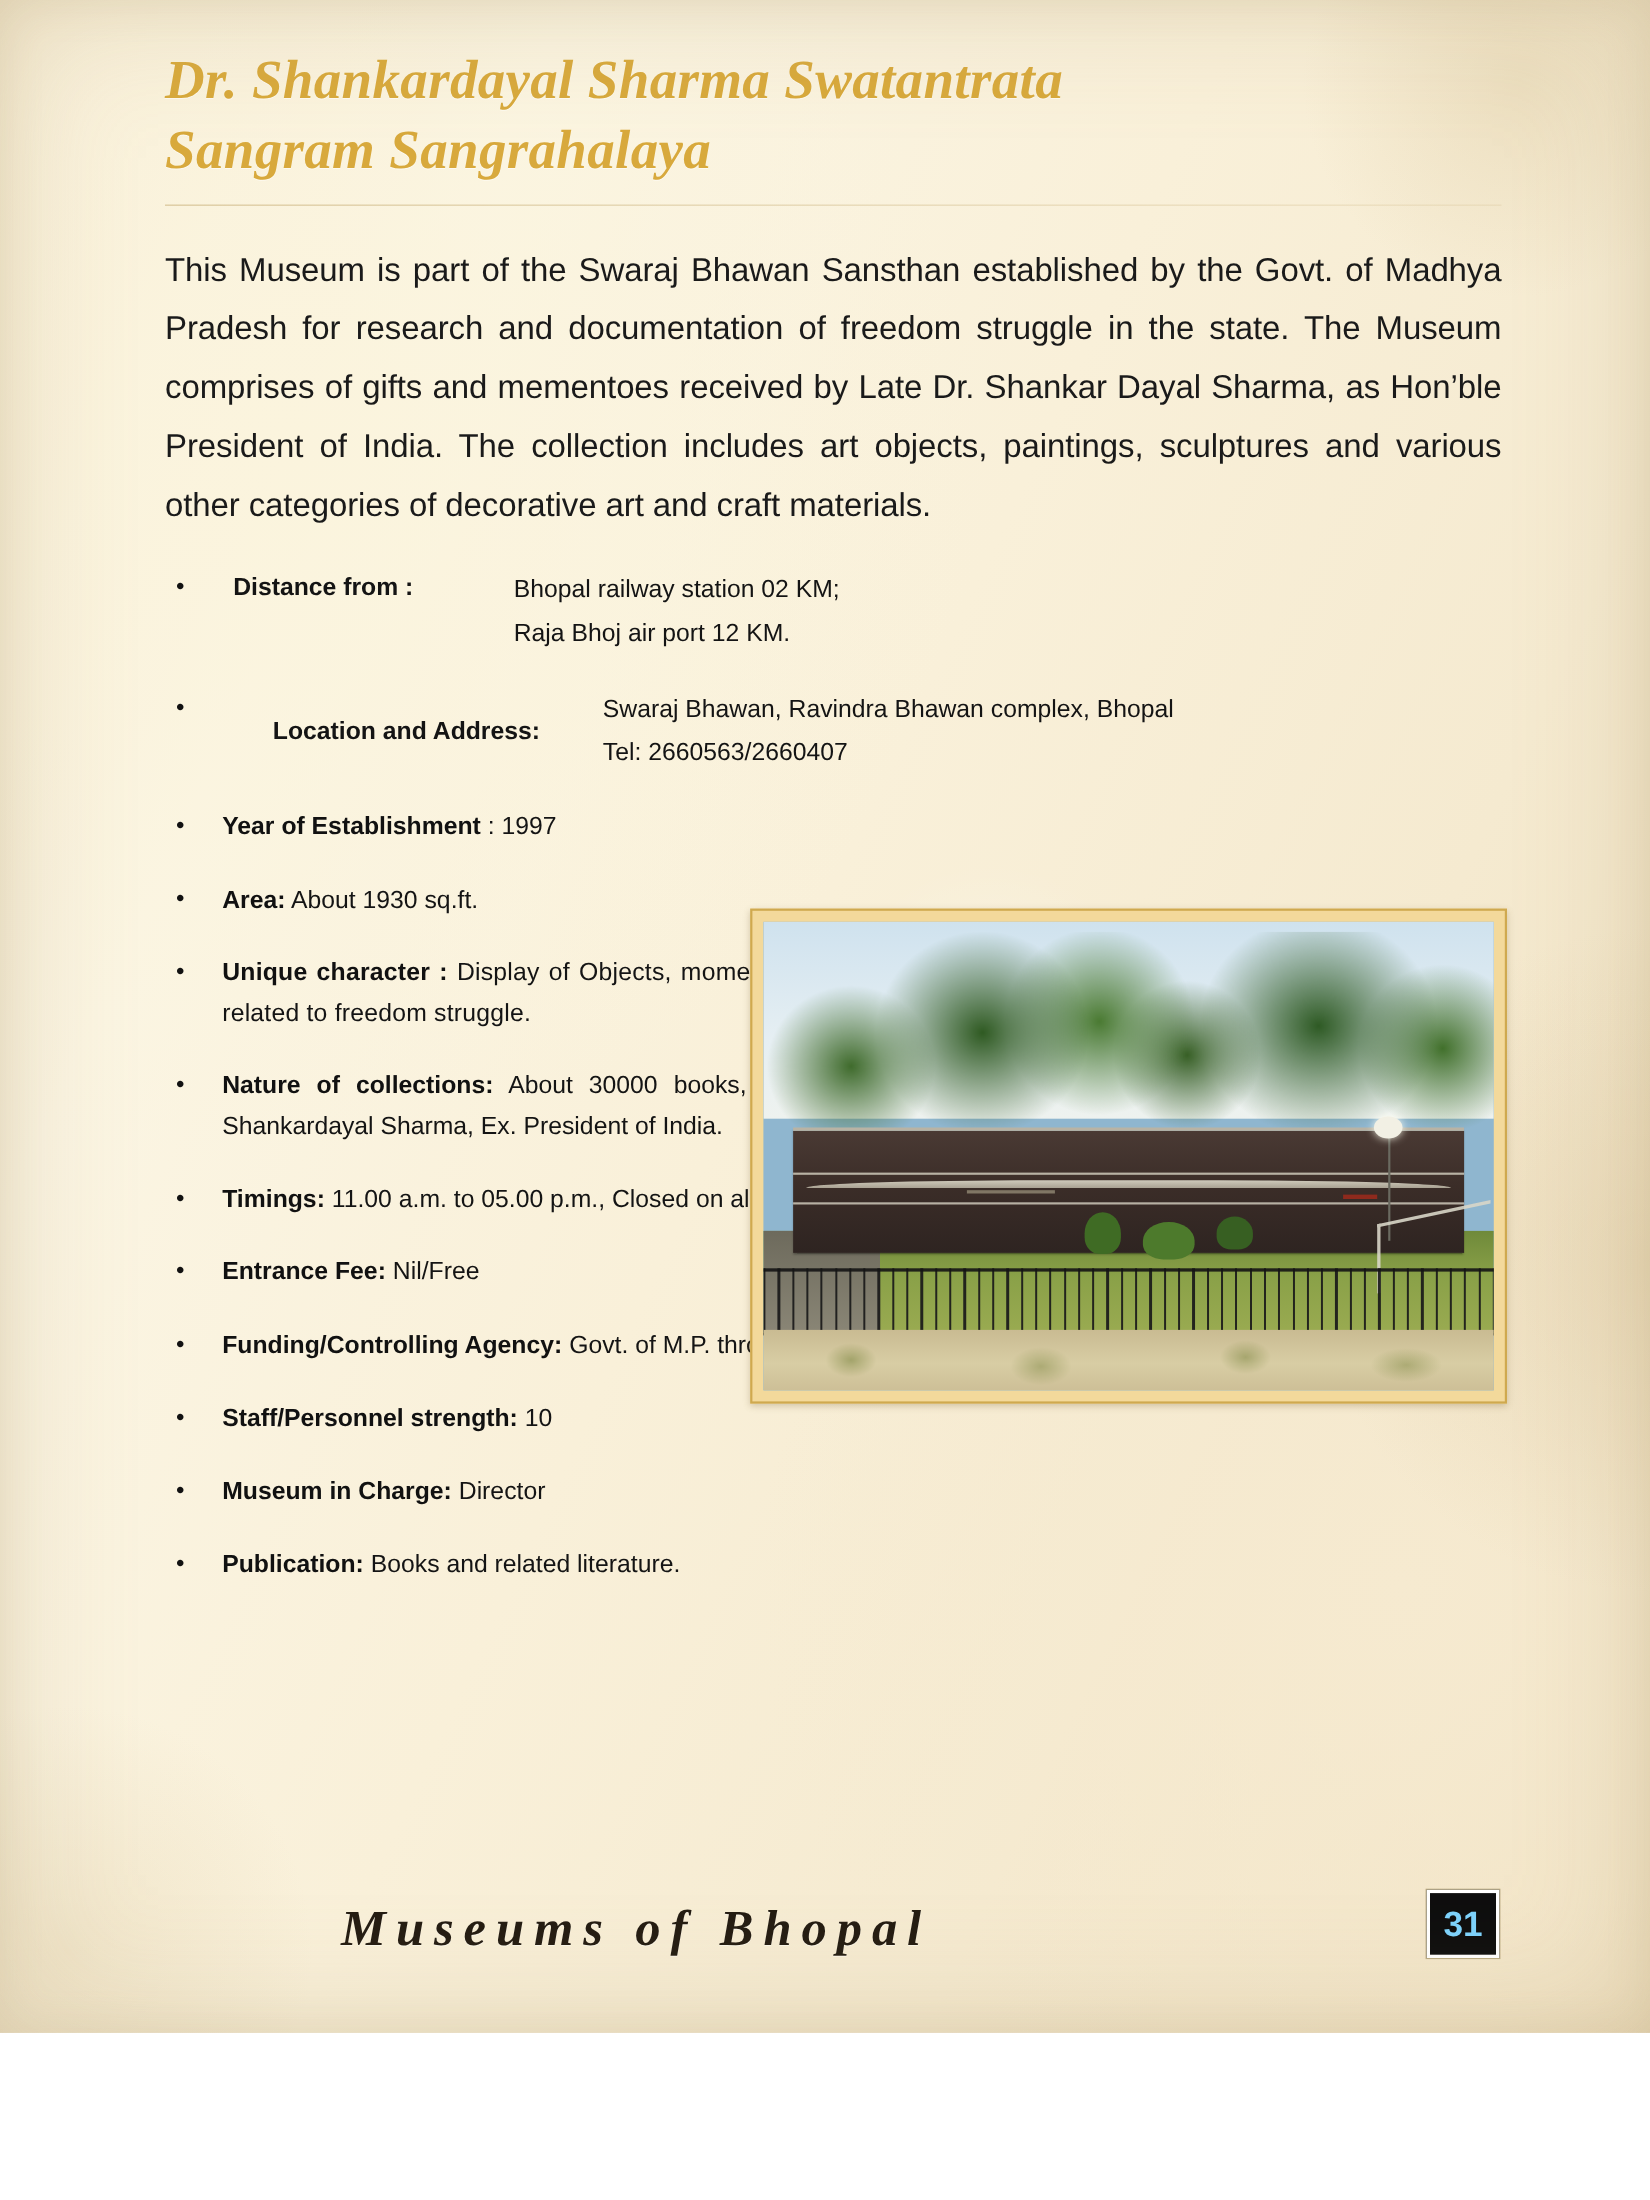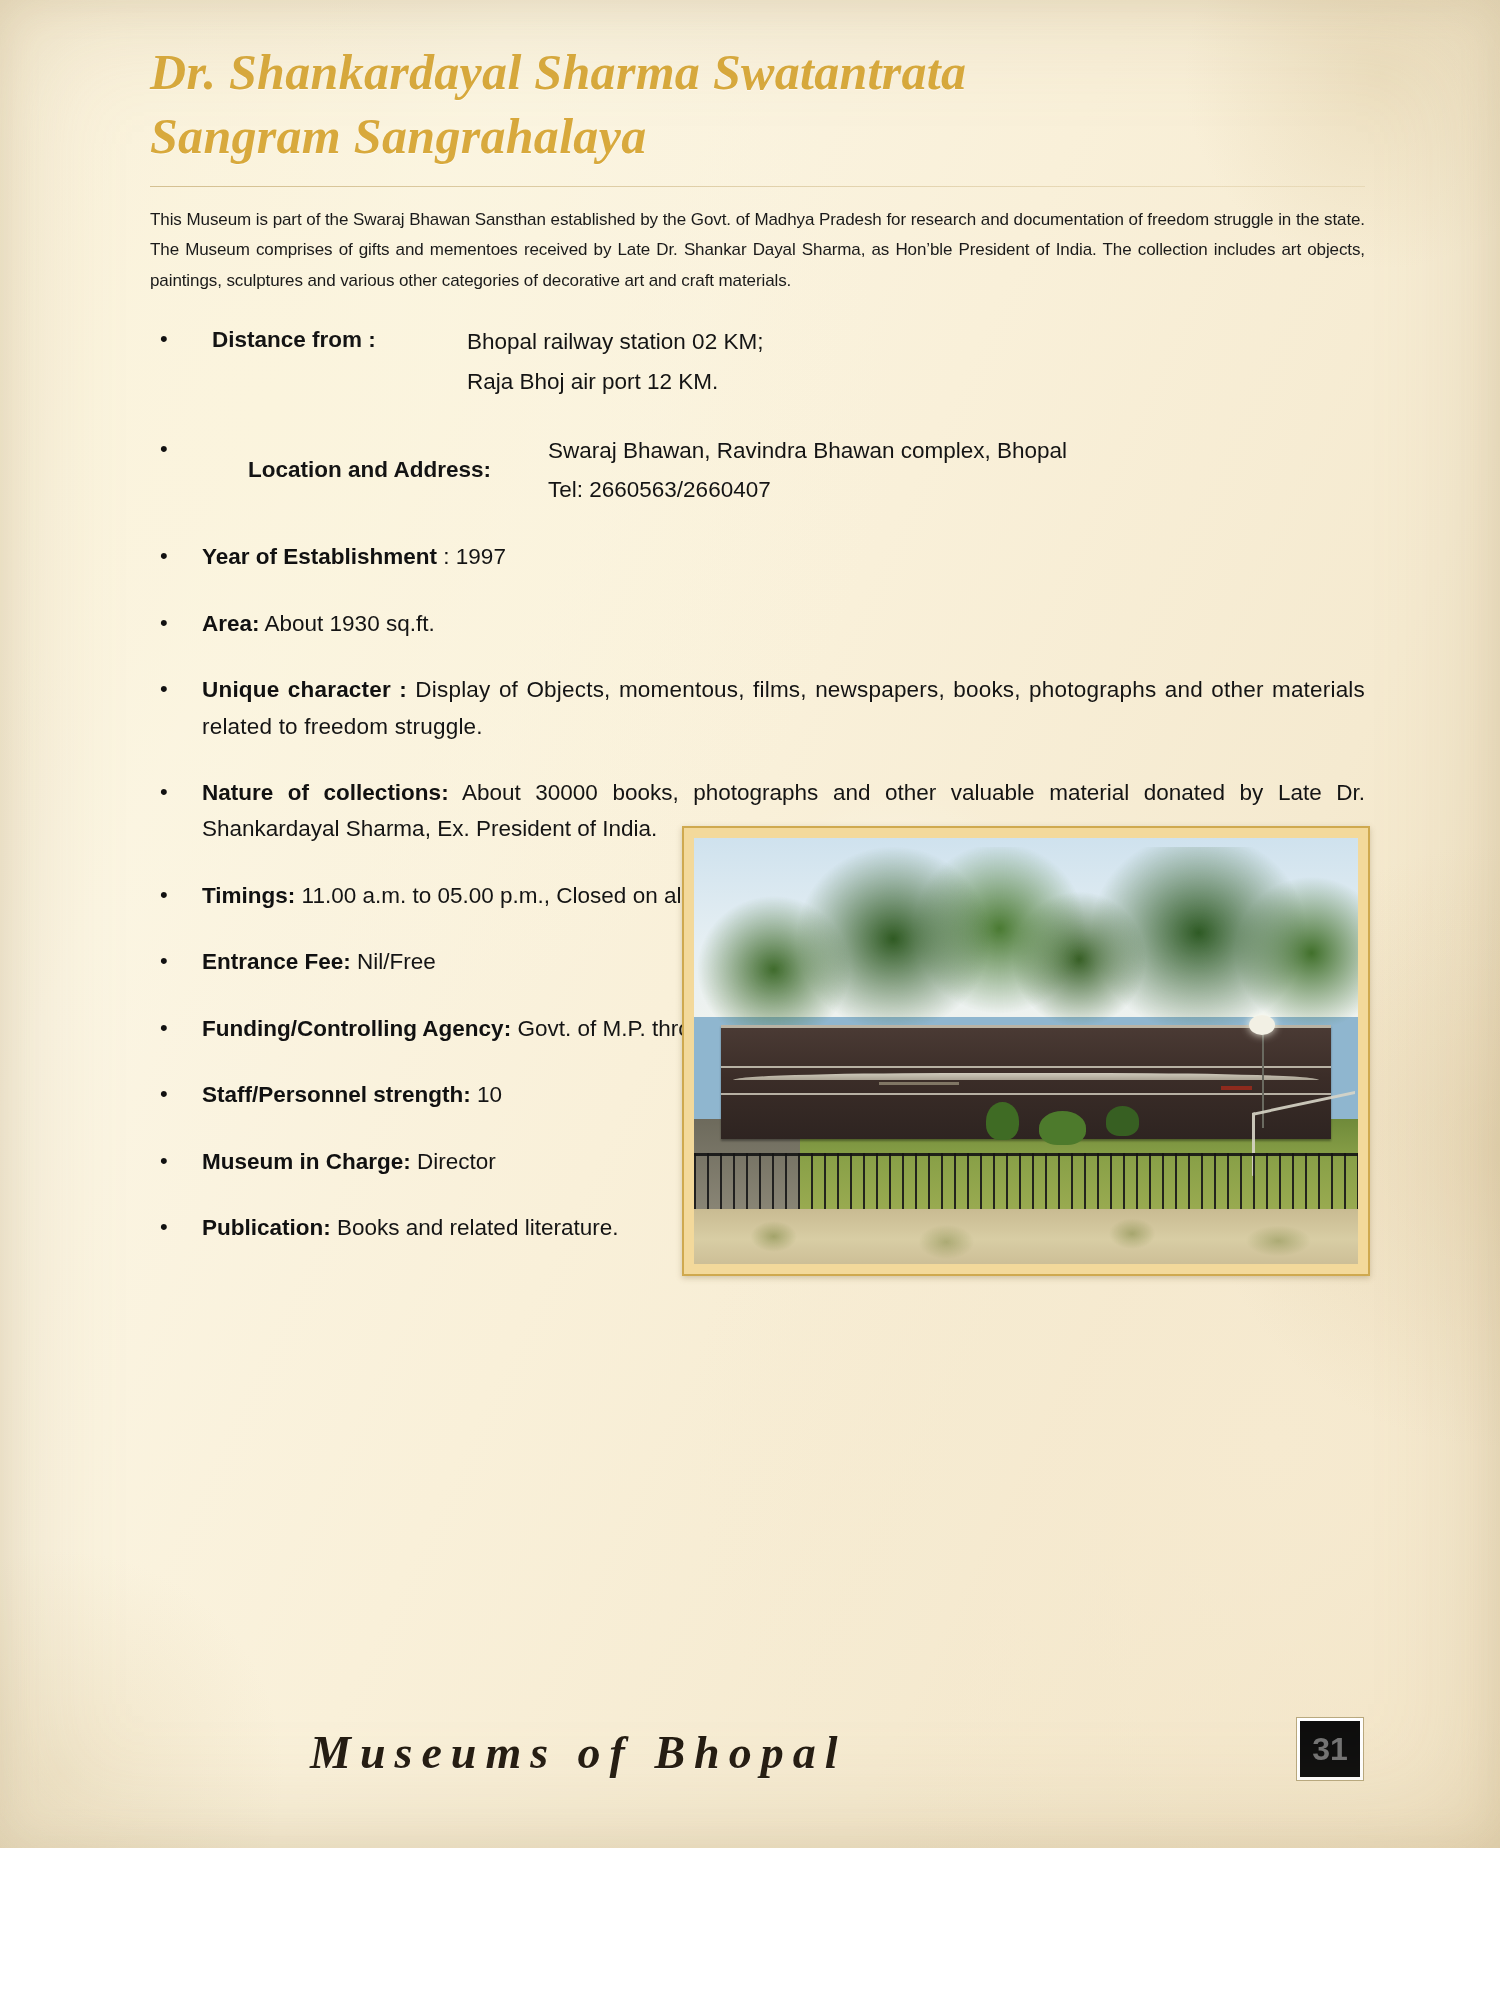--- a/index.html
+++ b/index.html
@@ -57,23 +57,23 @@
     letter-spacing: 0.3px;
     margin: 0;
   }
   .title-rule {
     margin-top: 18px;
     height: 1px;
     background: linear-gradient(to right, rgba(200,175,120,0.75), rgba(200,175,120,0.25));
     width: 1215px;
   }
   .intro {
-    margin-top: 18px;
+    margin-top: 32px;
     width: 1215px;
-    font-size: 17px;
+    font-size: 30px;
     line-height: 1.78;
     color: #1a1a1a;
     text-align: justify;
     letter-spacing: -0.1px;
   }
   .bullets {
     margin-top: 26px;
     width: 1215px;
   }
   .bullet {
@@ -322,21 +322,21 @@
     width: 60px;
     height: 56px;
     background: #0e0e0e;
     border: 3px solid #ffffff;
     box-shadow: 0 0 0 1px #b9a97f;
     display: flex;
     align-items: center;
     justify-content: center;
   }
   .page-num {
-    color: #737373;
+    color: #7dd3fc;
     font-family: "Liberation Sans", sans-serif;
     font-weight: bold;
     font-size: 32px;
     line-height: 1;
   }
 </style>
 </head>
 <body>
 
 <div class="page">

